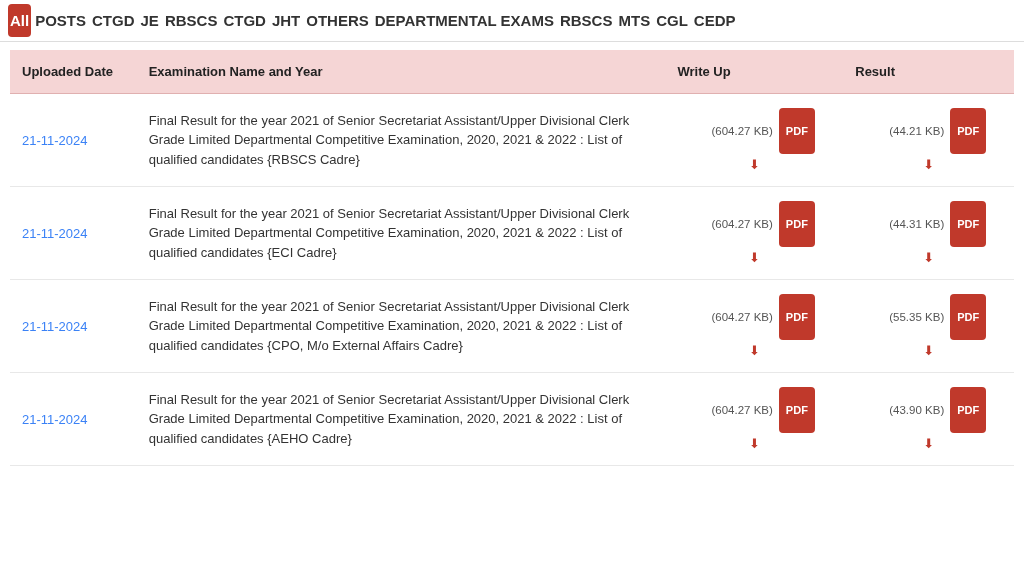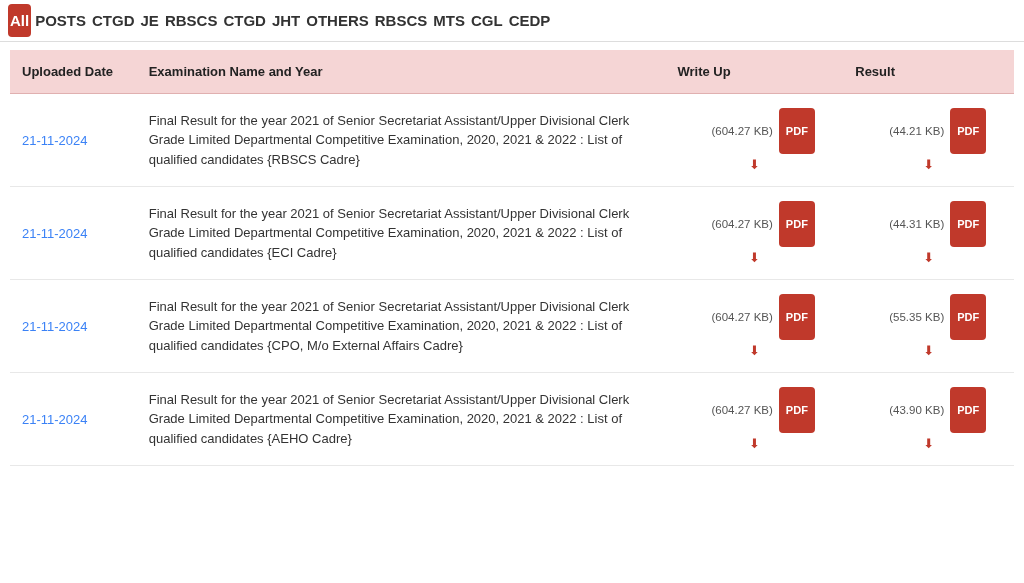--- a/index.html
+++ b/index.html
@@ -128,20 +128,21 @@
 
 <div class="tab-bar">
 <div class="tab-item active">All</div>
     <div class="tab-item">POSTS</div>
     <div class="tab-item">CTGD</div>
     <div class="tab-item">JE</div>
     <div class="tab-item">RBSCS</div>
     <div class="tab-item">CTGD</div>
     <div class="tab-item">JHT</div>
     <div class="tab-item">OTHERS</div>
+    <div class="tab-item">DEPARTMENTAL EXAMS</div>
     <div class="tab-item">RBSCS</div>
     <div class="tab-item">MTS</div>
     <div class="tab-item">CGL</div>
     <div class="tab-item">CEDP</div>
   </div>
 
 <div class="table-wrap">
   <table>
     <thead>
       <tr>

